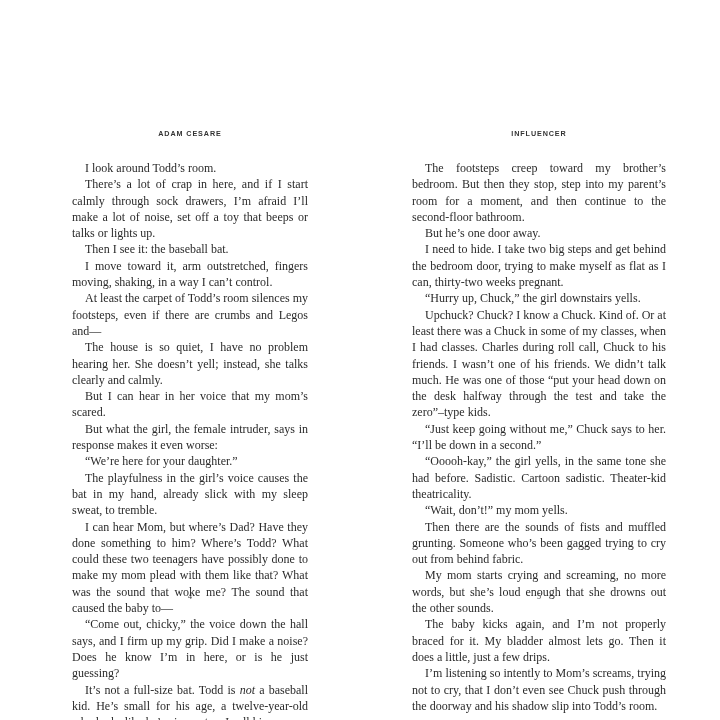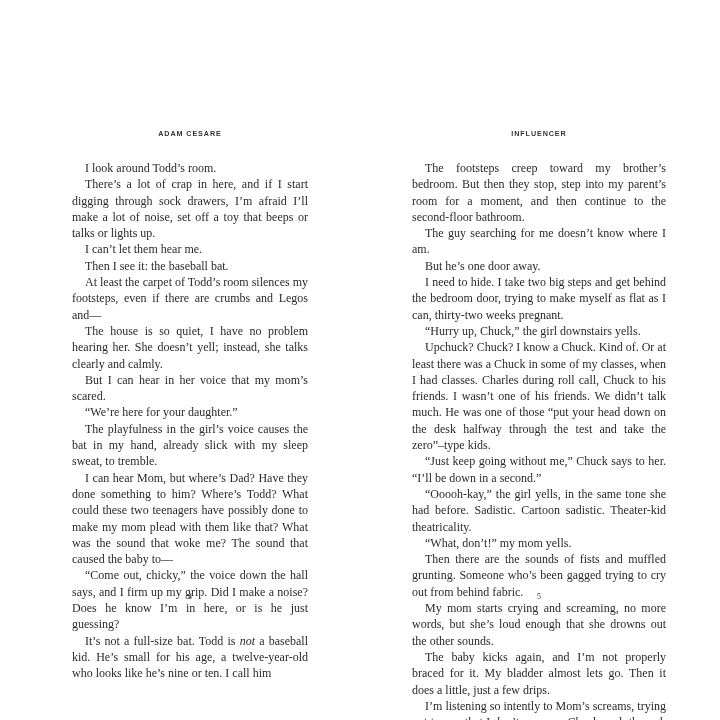--- a/index.html
+++ b/index.html
@@ -18,46 +18,46 @@
   .folio { position:absolute; top:583px; left:0; right:0; text-align:center; font-size:8px; color:#333; }
   em { }
 </style>
 </head>
 <body>
 
 <div class="page left">
   <div class="running-head">ADAM CESARE</div>
   <div class="body-text">
     <p>I look around Todd’s room.</p>
-    <p>There’s a lot of crap in here, and if I start digging through sock drawers, I’m afraid I’ll make a lot of noise, set off a toy that beeps or talks or lights up.</p>
-    <p>I can’t let them hear me.</p>
+    <p>There’s a lot of crap in here, and if I start calmly through sock drawers, I’m afraid I’ll make a lot of noise, set off a toy that beeps or talks or lights up.</p>
     <p>Then I see it: the baseball bat.</p>
+    <p>I move toward it, arm outstretched, fingers moving, shaking, in a way I can’t control.</p>
     <p>At least the carpet of Todd’s room silences my footsteps, even if there are crumbs and Legos and—</p>
     <p>The house is so quiet, I have no problem hearing her. She doesn’t yell; instead, she talks clearly and calmly.</p>
     <p>But I can hear in her voice that my mom’s scared.</p>
+    <p>But what the girl, the female intruder, says in response makes it even worse:</p>
     <p>“We’re here for your daughter.”</p>
     <p>The playfulness in the girl’s voice causes the bat in my hand, already slick with my sleep sweat, to tremble.</p>
     <p>I can hear Mom, but where’s Dad? Have they done something to him? Where’s Todd? What could these two teenagers have possibly done to make my mom plead with them like that? What was the sound that woke me? The sound that caused the baby to—</p>
     <p>“Come out, chicky,” the voice down the hall says, and I firm up my grip. Did I make a noise? Does he know I’m in here, or is he just guessing?</p>
     <p><span>It’s not a full-size bat. Todd is </span><em>not</em><span> a baseball kid. He’s small for his age, a twelve-year-old who looks like he’s nine or ten. I call him</span></p>
   </div>
   <div class="folio">4</div>
 </div>
 
 <div class="page right">
   <div class="running-head">INFLUENCER</div>
   <div class="body-text">
     <p>The footsteps creep toward my brother’s bedroom. But then they stop, step into my parent’s room for a moment, and then continue to the second-floor bathroom.</p>
-    <p>The guy searching for me doesn’t know where I am.</p>
     <p>But he’s one door away.</p>
     <p>I need to hide. I take two big steps and get behind the bedroom door, trying to make myself as flat as I can, thirty-two weeks pregnant.</p>
     <p>“Hurry up, Chuck,” the girl downstairs yells.</p>
     <p>Upchuck? Chuck? I know a Chuck. Kind of. Or at least there was a Chuck in some of my classes, when I had classes. Charles during roll call, Chuck to his friends. I wasn’t one of his friends. We didn’t talk much. He was one of those “put your head down on the desk halfway through the test and take the zero”–type kids.</p>
     <p>“Just keep going without me,” Chuck says to her. “I’ll be down in a second.”</p>
     <p>“Ooooh-kay,” the girl yells, in the same tone she had before. Sadistic. Cartoon sadistic. Theater-kid theatricality.</p>
-    <p>“What, don’t!” my mom yells.</p>
+    <p>“Wait, don’t!” my mom yells.</p>
     <p>Then there are the sounds of fists and muffled grunting. Someone who’s been gagged trying to cry out from behind fabric.</p>
     <p>My mom starts crying and screaming, no more words, but she’s loud enough that she drowns out the other sounds.</p>
     <p>The baby kicks again, and I’m not properly braced for it. My bladder almost lets go. Then it does a little, just a few drips.</p>
     <p>I’m listening so intently to Mom’s screams, trying not to cry, that I don’t even see Chuck push through the doorway and his shadow slip into Todd’s room.</p>
   </div>
   <div class="folio">5</div>
 </div>
 
 </body></html>

